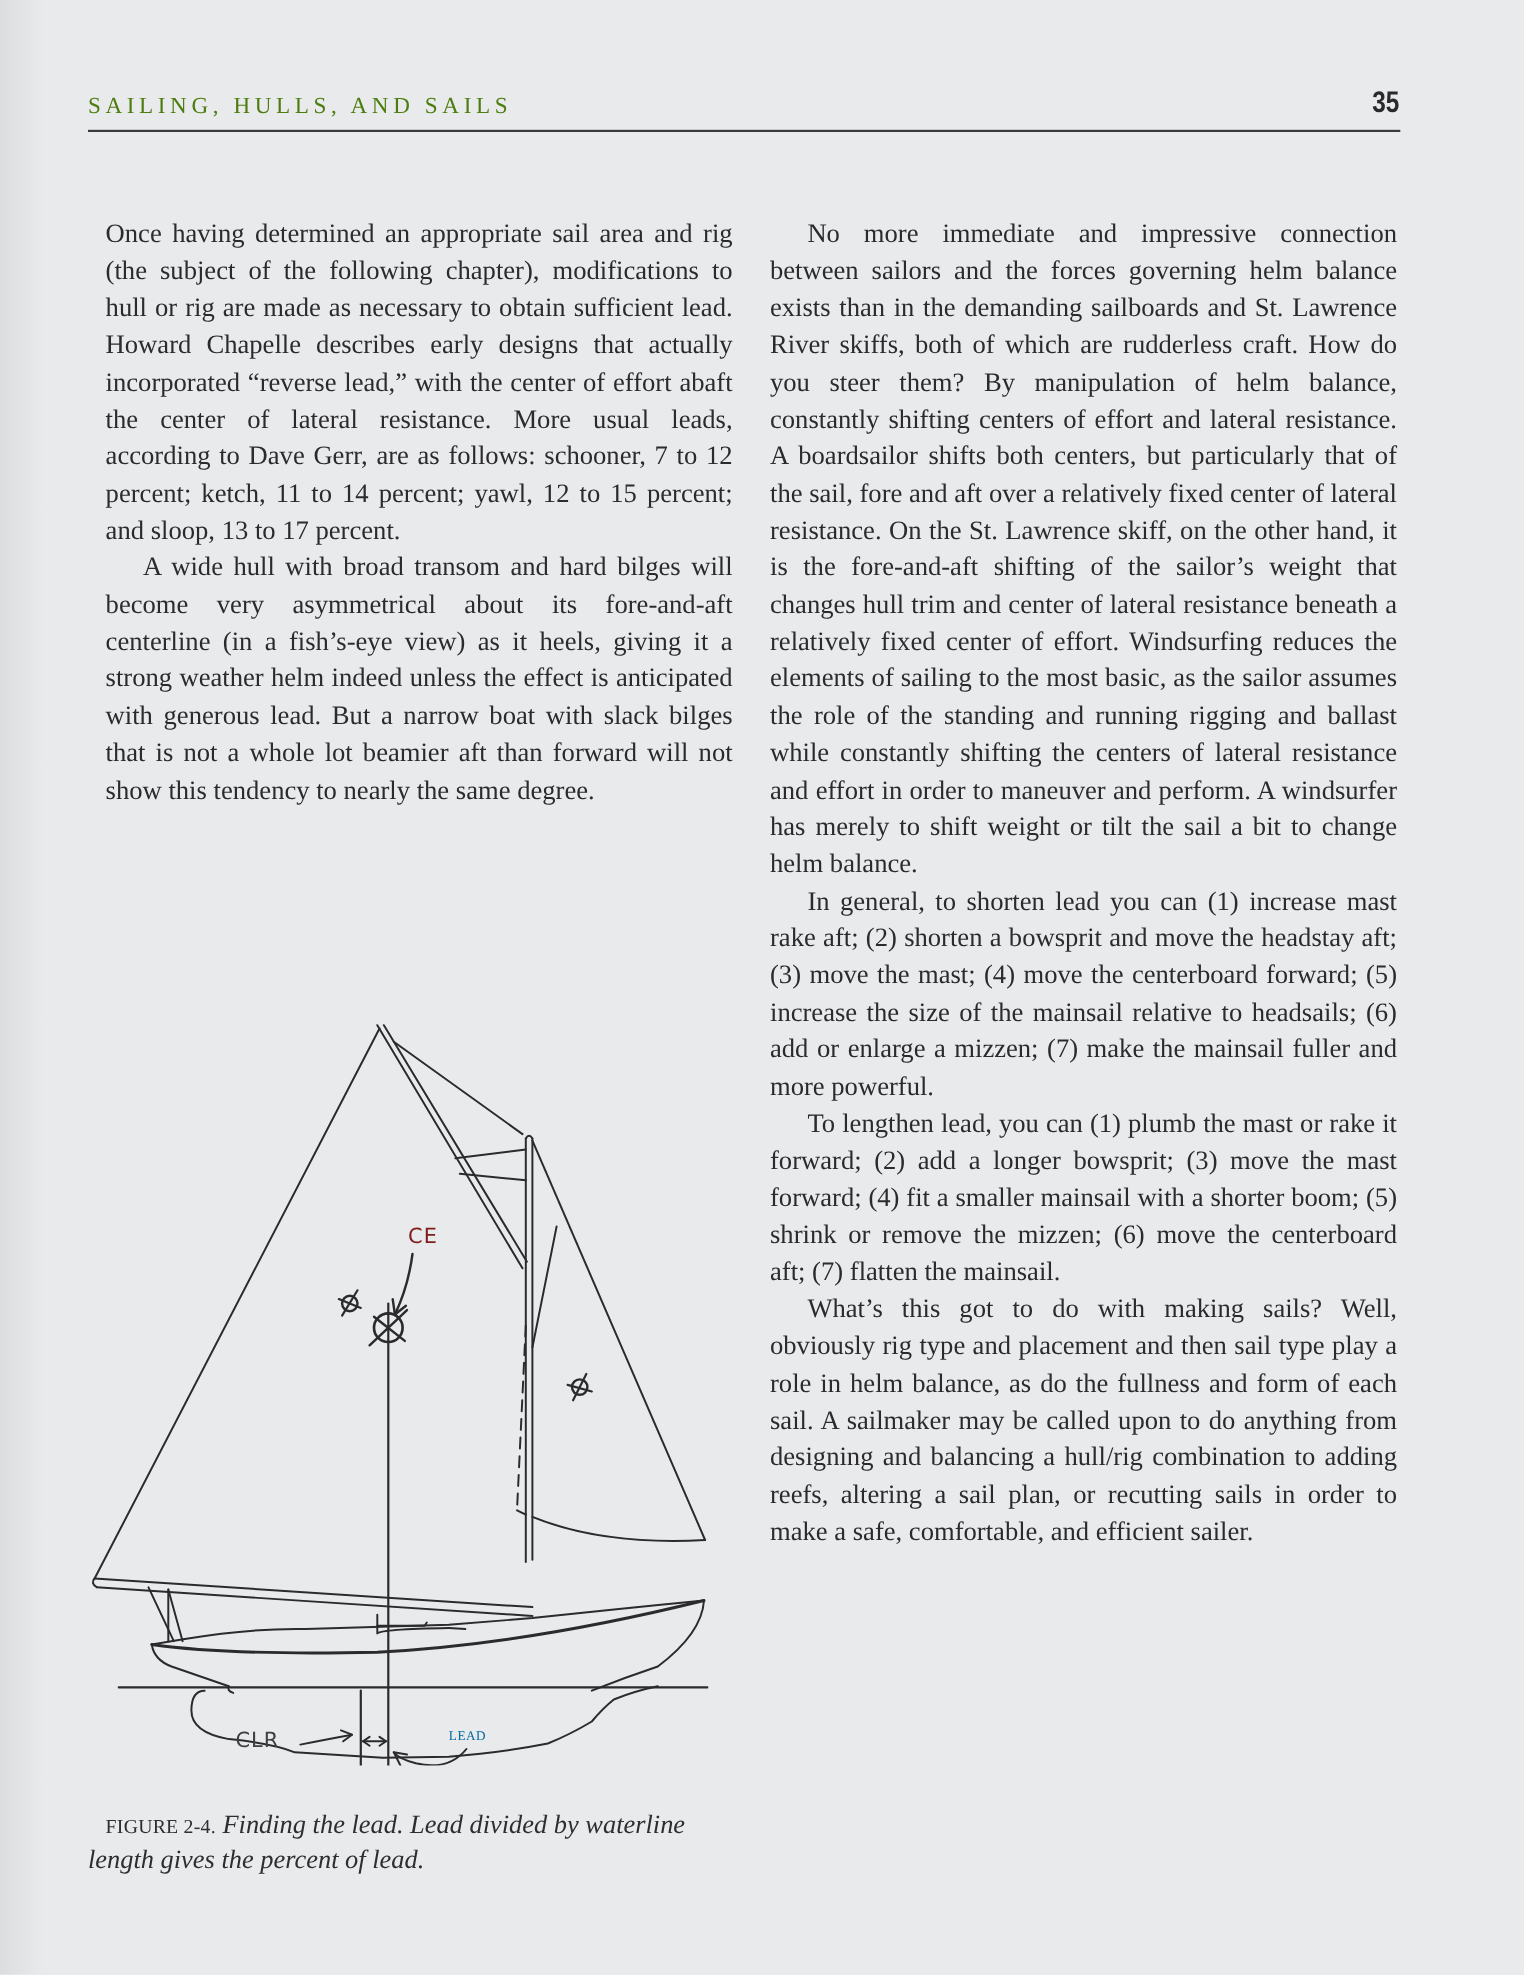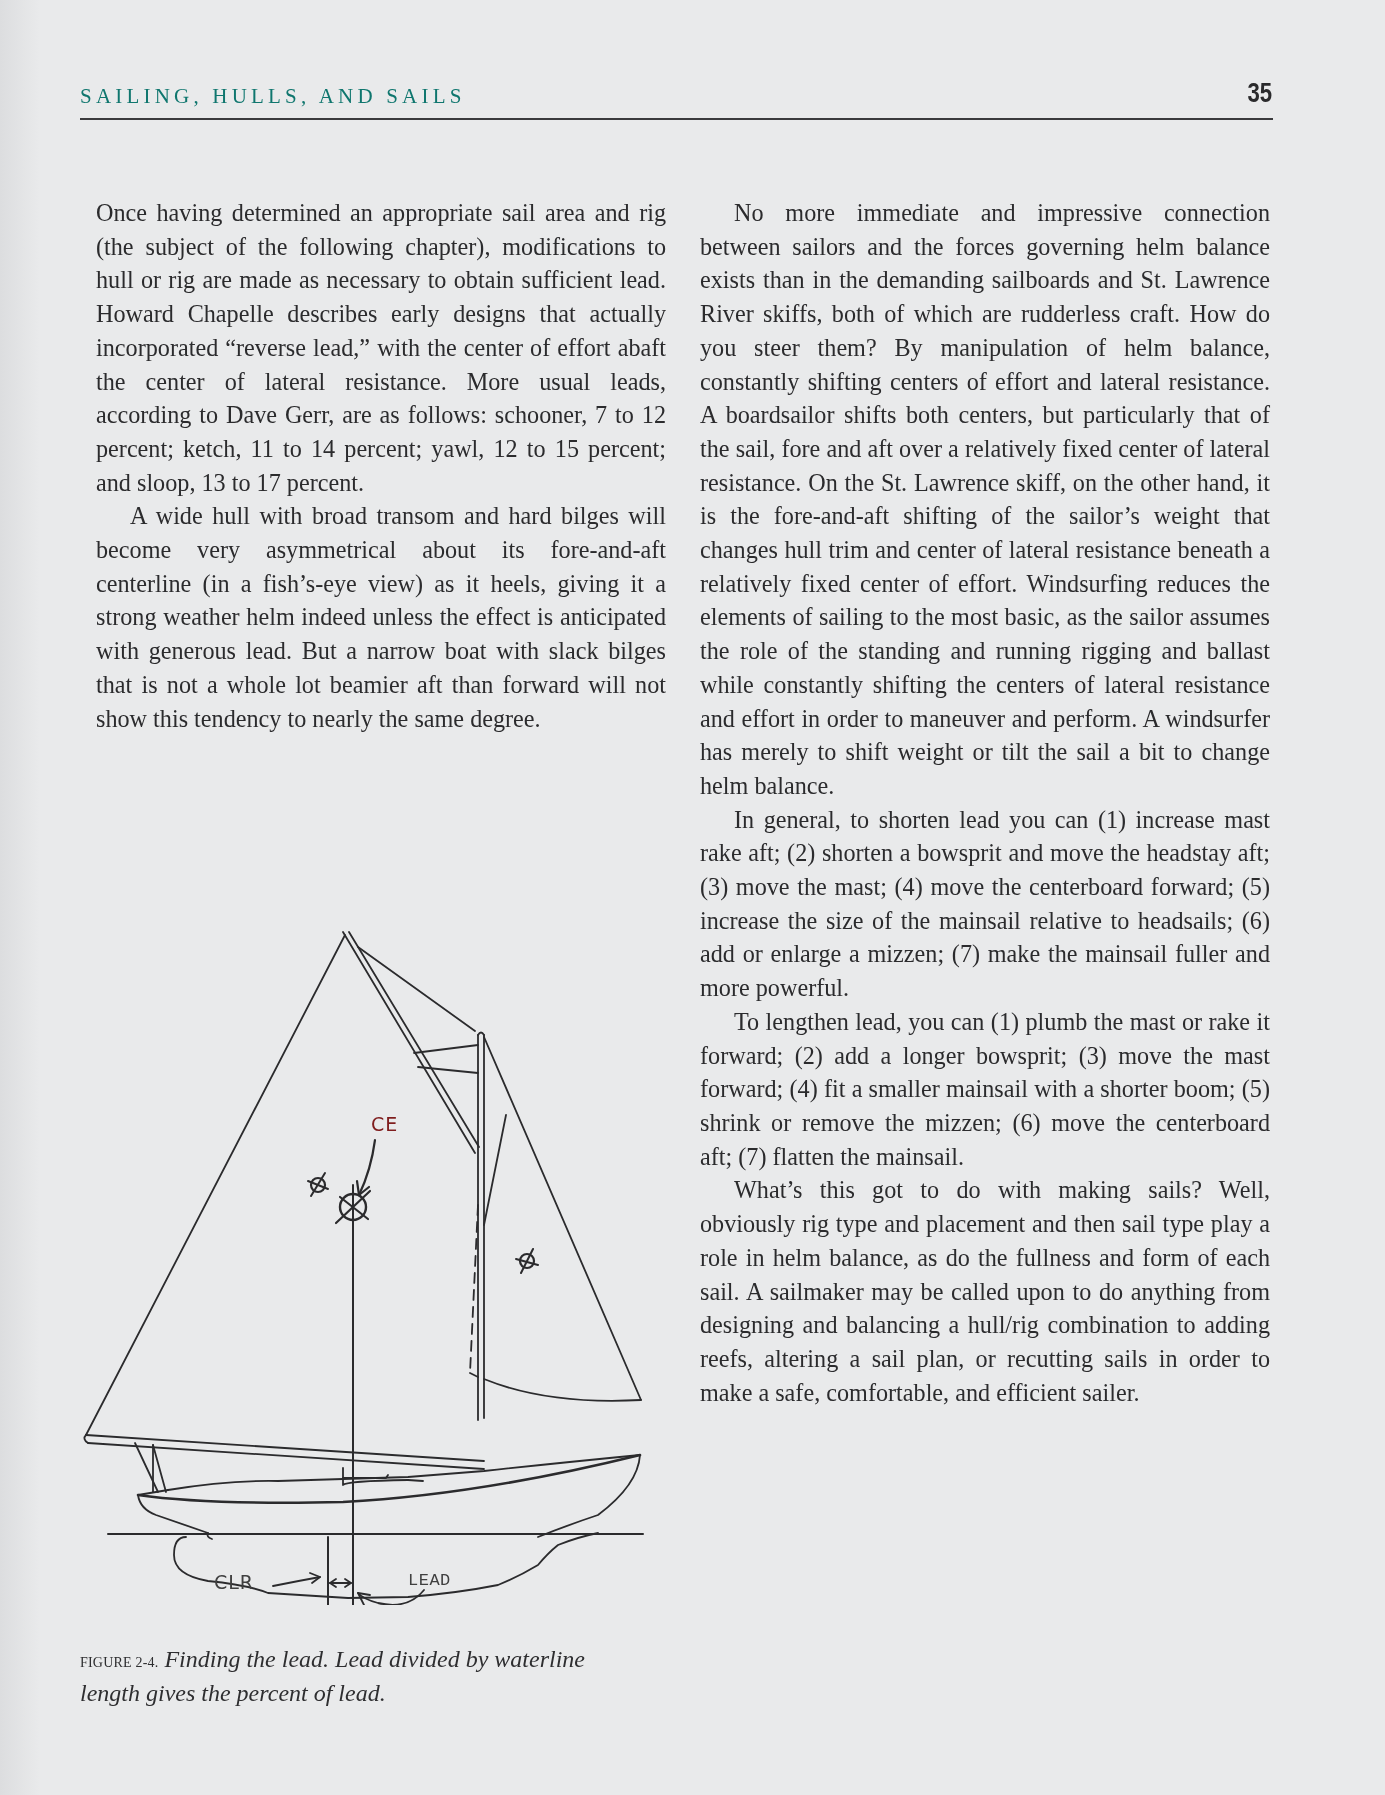--- a/index.html
+++ b/index.html
@@ -15,21 +15,21 @@
       position: absolute; left: 0; top: 0; width: 40px; height: 1795px;
       background: linear-gradient(to right, #dcdddf, #e9eaeb);
     }
     .running-head {
       position: absolute; left: 80px; top: 84px; width: 1192px;
       height: 30px;
     }
     .running-head .title {
       position: absolute; left: 0; top: 0;
       font-size: 21px; letter-spacing: 4.2px;
-      color: #0f766e;
+      color: #4d7c0f;
     }
     .running-head .folio {
       position: absolute; right: 0; top: -6px;
       font-family: "Liberation Sans", "DejaVu Sans", sans-serif;
       font-weight: bold; font-size: 27px; color: #2a2a2c;
       transform: scaleX(0.82); transform-origin: right;
     }
     .head-rule {
       position: absolute; left: 80px; top: 118px; width: 1193px; height: 2px;
       background: #3a3a3c;
@@ -45,21 +45,21 @@
     .col p.indent { text-indent: 34px; }
     .figure {
       position: absolute; left: 78px; top: 925px; width: 570px; height: 680px;
     }
     .figure svg { position: absolute; left: 0; top: 0; }
     .caption {
       position: absolute; left: 80px; top: 1644px; width: 570px;
       font-size: 24px; line-height: 31px; color: #2e2e30;
     }
     .caption .label {
-      font-size: 14px; letter-spacing: 0.2px;
+      font-size: 18px; letter-spacing: 0.2px; margin-left: 16px;
     }
     .caption .text { font-style: italic; }
   </style>
 </head>
 <body>
 
 <div class="page-shade"></div>
 
 <div class="running-head">
   <span class="title">SAILING, HULLS, AND SAILS</span>
@@ -146,21 +146,21 @@
     <path d="M443 348 L455 324 M438 334 L460 340" stroke-width="2"></path>
 
     <path d="M195 661 Q220 656 242 652"></path>
     <path d="M242 652 L232 648 M242 652 L234 658"></path>
 
     <path d="M346 665 Q330 685 300 678 Q285 674 280 668"></path>
     <path d="M280 668 L286 680 M280 668 L292 670"></path>
   </svg>
   <div style="position:absolute;left:293px;top:188px;font-family:'DejaVu Sans',sans-serif;font-size:19px;letter-spacing:1px;color:#7f1d1d;">CE</div>
   <div style="position:absolute;left:136px;top:646px;font-family:'DejaVu Sans',sans-serif;font-size:19px;letter-spacing:1px;color:#404040;">CLR</div>
-  <div style="position:absolute;left:330px;top:646px;font-family:Liberation Mono, monospace;font-size:17px;letter-spacing:0.5px;color:#404040;">LEAD</div>
+  <div style="position:absolute;left:330px;top:646px;font-family:Liberation Serif, serif;font-size:12px;letter-spacing:0.5px;color:#0369a1;">LEAD</div>
 </div>
 
 <div class="caption">
   <span class="label">FIGURE 2-4.</span>
   <span class="text">Finding the lead. Lead divided by waterline length gives the percent of lead.</span>
 </div>
 
 <div class="col col-right">
   <p class="indent">No more immediate and impressive connection between sailors and the forces governing helm balance exists than in the demanding sailboards and St. Lawrence River skiffs, both of which are rudderless craft. How do you steer them? By manipulation of helm balance, constantly shifting centers of effort and lateral resistance. A boardsailor shifts both centers, but particularly that of the sail, fore and aft over a relatively fixed center of lateral resistance. On the St. Lawrence skiff, on the other hand, it is the fore-and-aft shifting of the sailor’s weight that changes hull trim and center of lateral resistance beneath a relatively fixed center of effort. Windsurfing reduces the elements of sailing to the most basic, as the sailor assumes the role of the standing and running rigging and ballast while constantly shifting the centers of lateral resistance and effort in order to maneuver and perform. A windsurfer has merely to shift weight or tilt the sail a bit to change helm balance.</p>
   <p class="indent">In general, to shorten lead you can (1) increase mast rake aft; (2) shorten a bowsprit and move the headstay aft; (3) move the mast; (4) move the centerboard forward; (5) increase the size of the mainsail relative to headsails; (6) add or enlarge a mizzen; (7) make the mainsail fuller and more powerful.</p>

